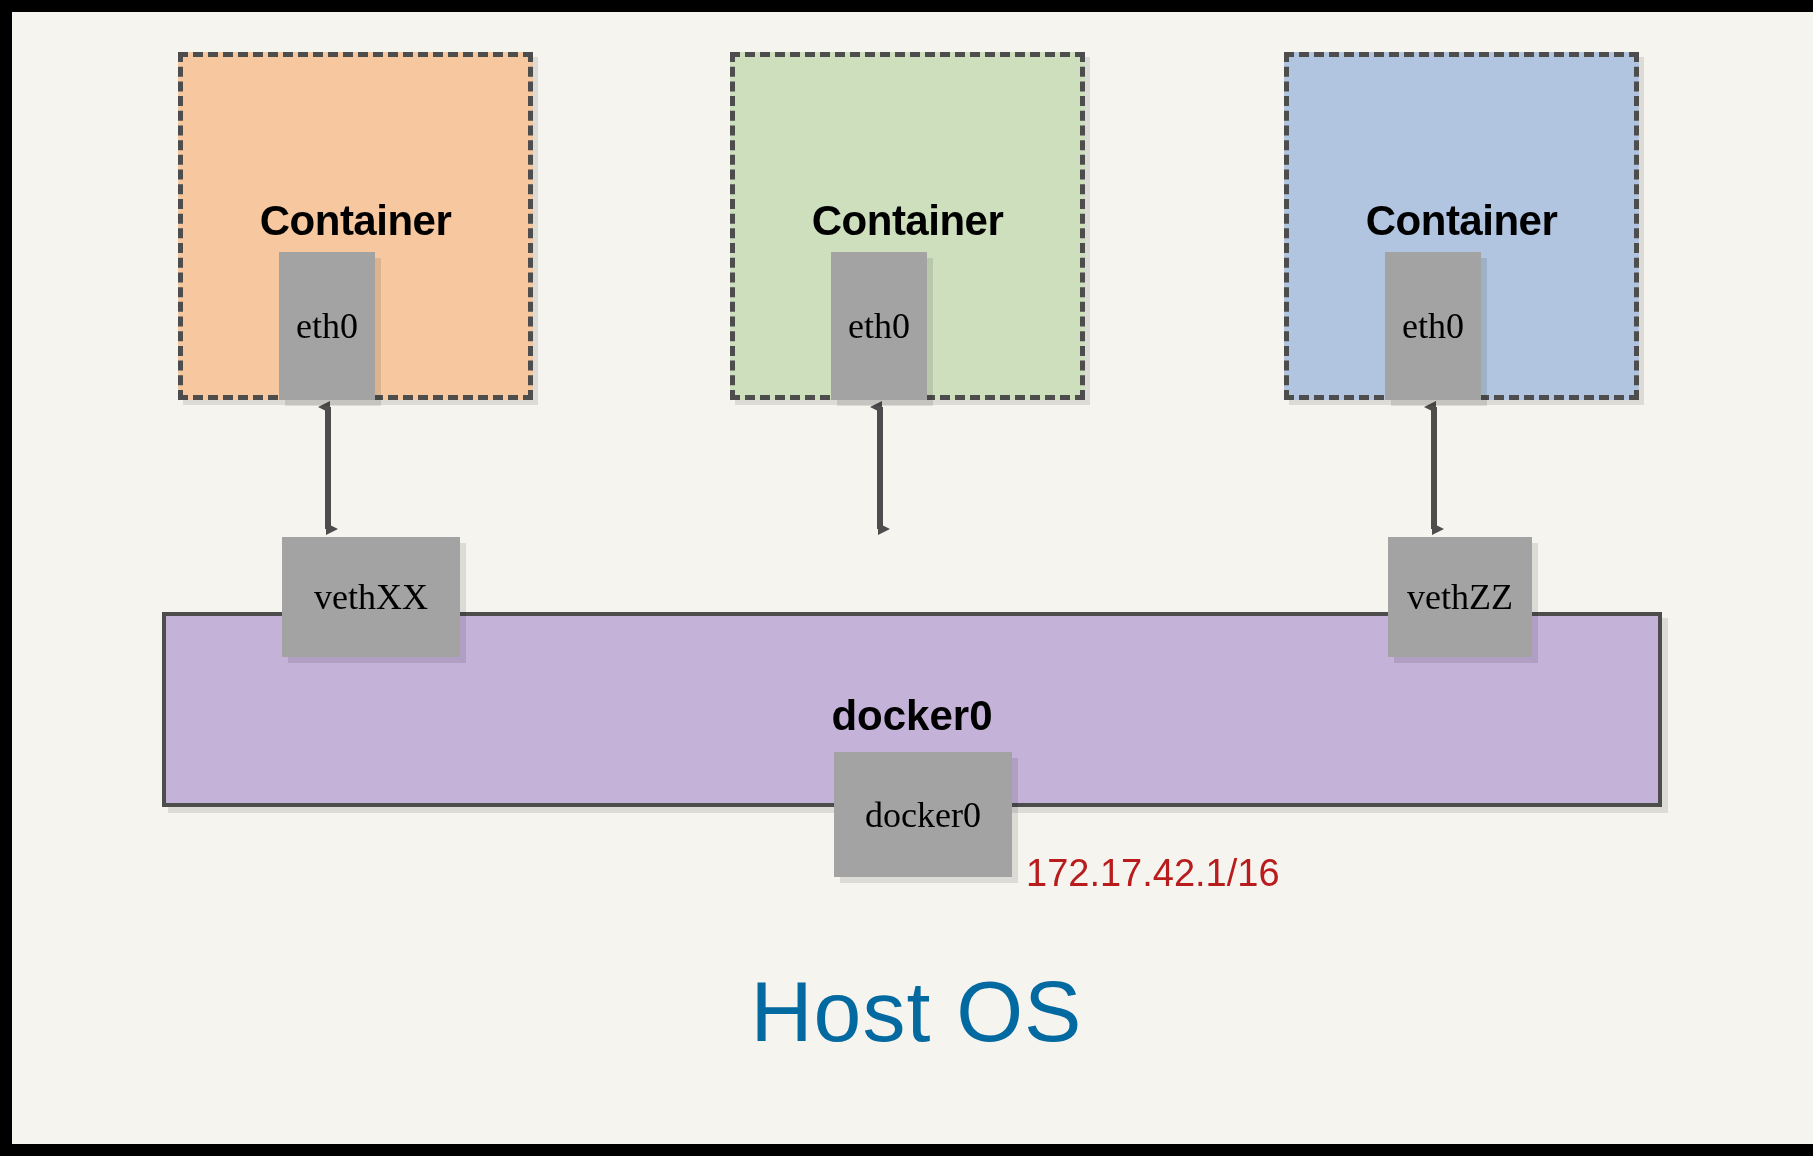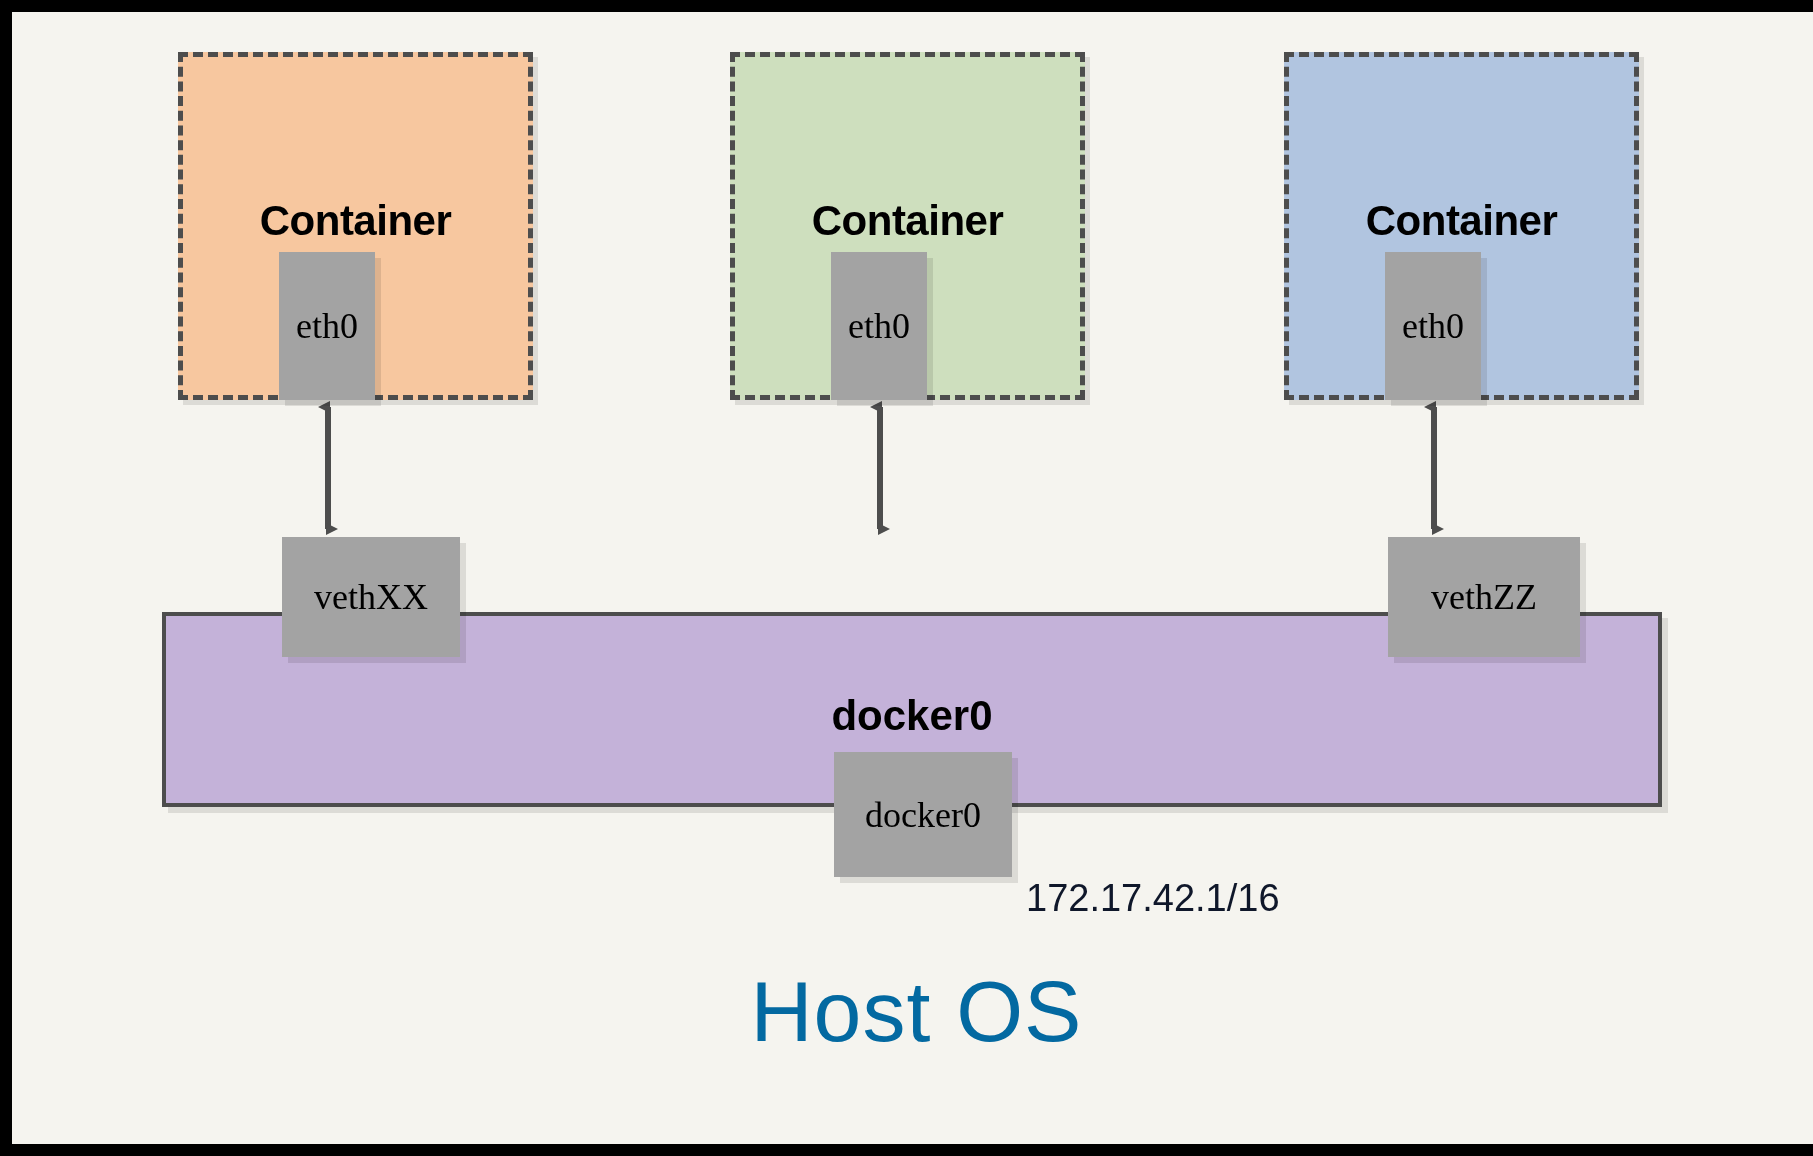--- a/index.html
+++ b/index.html
@@ -83,24 +83,23 @@
   .arrow-svg {
     position: absolute;
     z-index: 2;
     overflow: visible;
   }
 
   
   #ip-label {
     position: absolute;
     font-size: 38px;
-    color: #0f172a;
+    color: #b91c1c;
     white-space: nowrap;
     z-index: 4;
-    margin-top: 25px;
   }
   #host-os {
     position: absolute;
     left: 0;
     right: 0;
     text-align: center;
     font-size: 86px;
     font-weight: normal;
     color: #0369a1;
     letter-spacing: 1px;
@@ -166,21 +165,21 @@
       <line x1="21" y1="10" x2="21" y2="132" stroke="#4d4d4d" stroke-width="6" marker-end="url(#ah-dn-3)"></line>
     </svg>
 
     <div id="bridge" style="left:150px; top:600px; width:1500px; height:195px;">
     </div>
     <div id="bridge-label" style="left:150px; top:680px; width:1500px;">docker0</div>
 
     <div class="note" style="left:270px; top:525px; width:178px; height:120px;">vethXX</div>
 
 
-    <div class="note" style="left:1376px; top:525px; width:192px; height:120px;">vethZZ</div>
+    <div class="note" style="left:1376px; top:525px; width:144px; height:120px;">vethZZ</div>
 
     <div class="note" style="left:822px; top:740px; width:178px; height:125px;">docker0</div>
 
     <div id="ip-label" style="left:1014px; top:840px;">172.17.42.1/16</div>
 
     <div id="host-os" style="top:950px;">Host OS</div>
 
   </div>
 </div>
 

